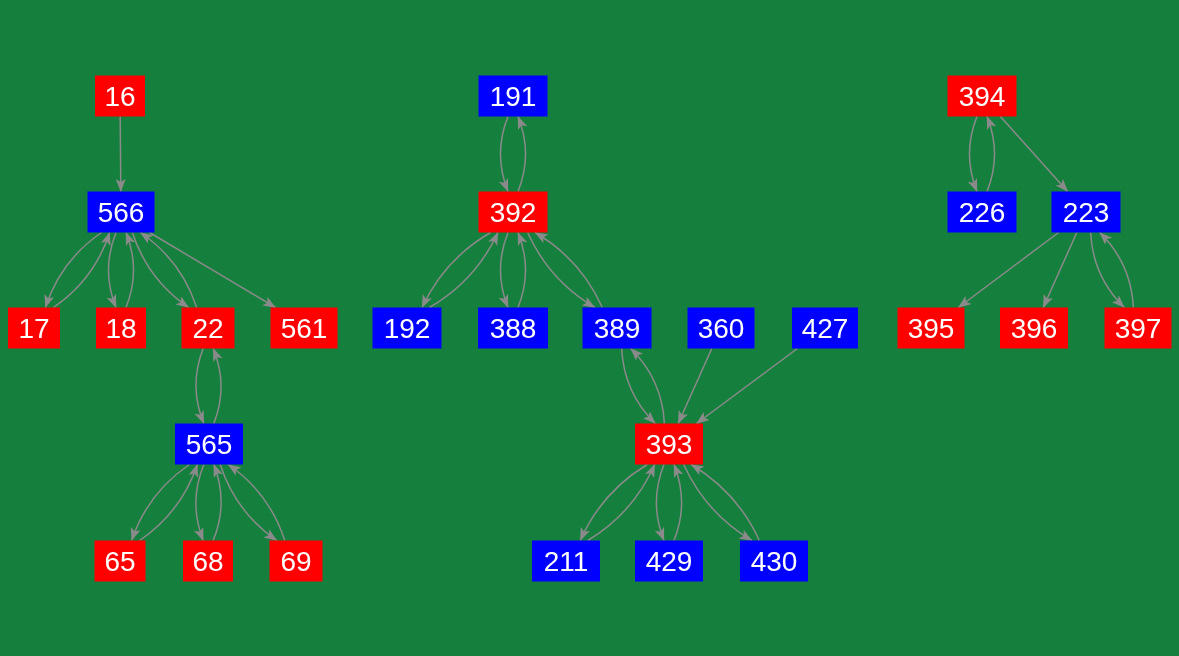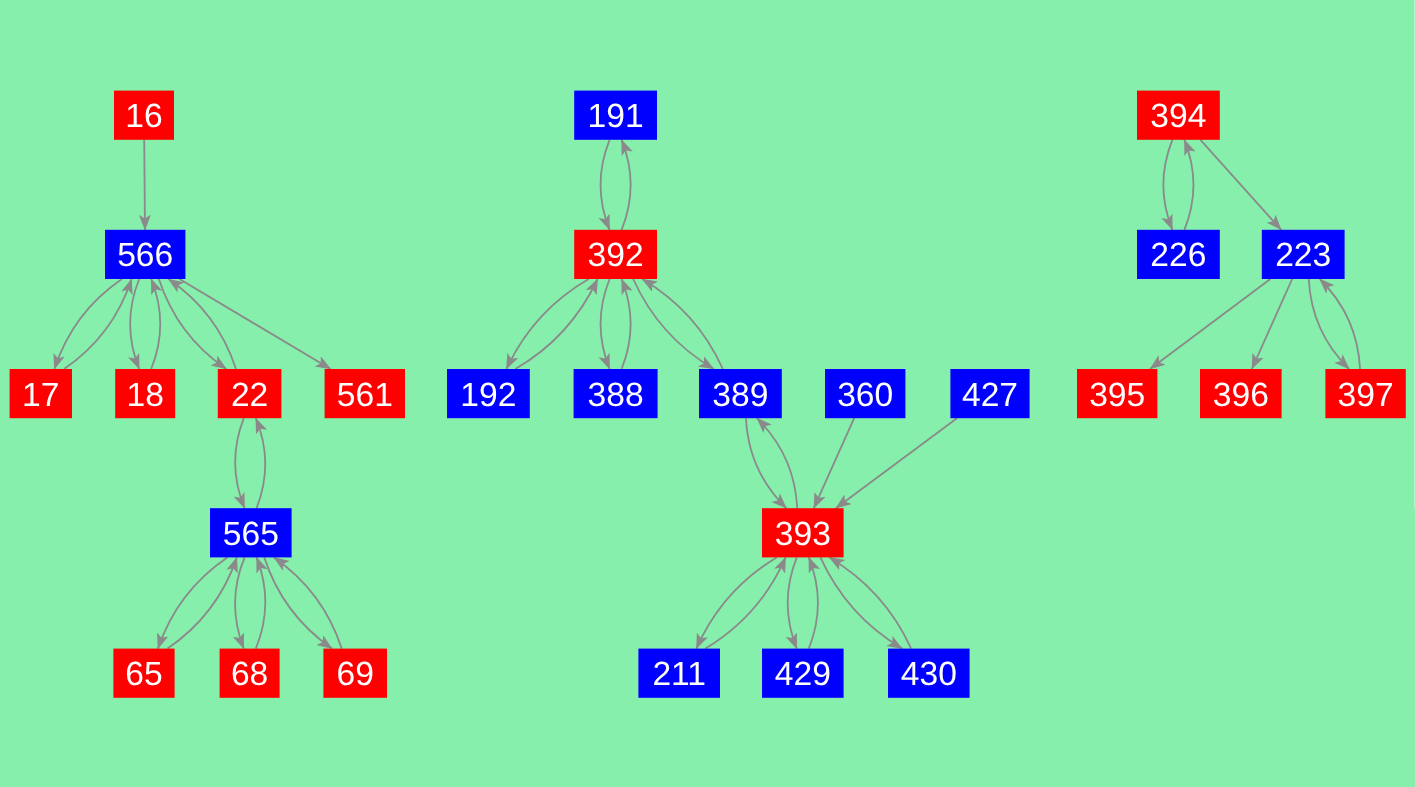--- a/index.html
+++ b/index.html
@@ -1,20 +1,20 @@
 <!DOCTYPE html>
 <html><head>
 <meta charset="utf-8">
 <style>
   html, body { margin: 0; padding: 0; background: #ffffff; }
   .stage {
     position: relative;
     width: 1179px;
     height: 656px;
-    background: #86efac;
+    background: #15803d;
     overflow: hidden;
     font-family: "Liberation Sans", sans-serif;
   }
   svg { display: block; }
   .node-label {
     font-family: "Liberation Sans", sans-serif;
     font-size: 28px;
     fill: #ffffff;
     text-anchor: middle;
   }

